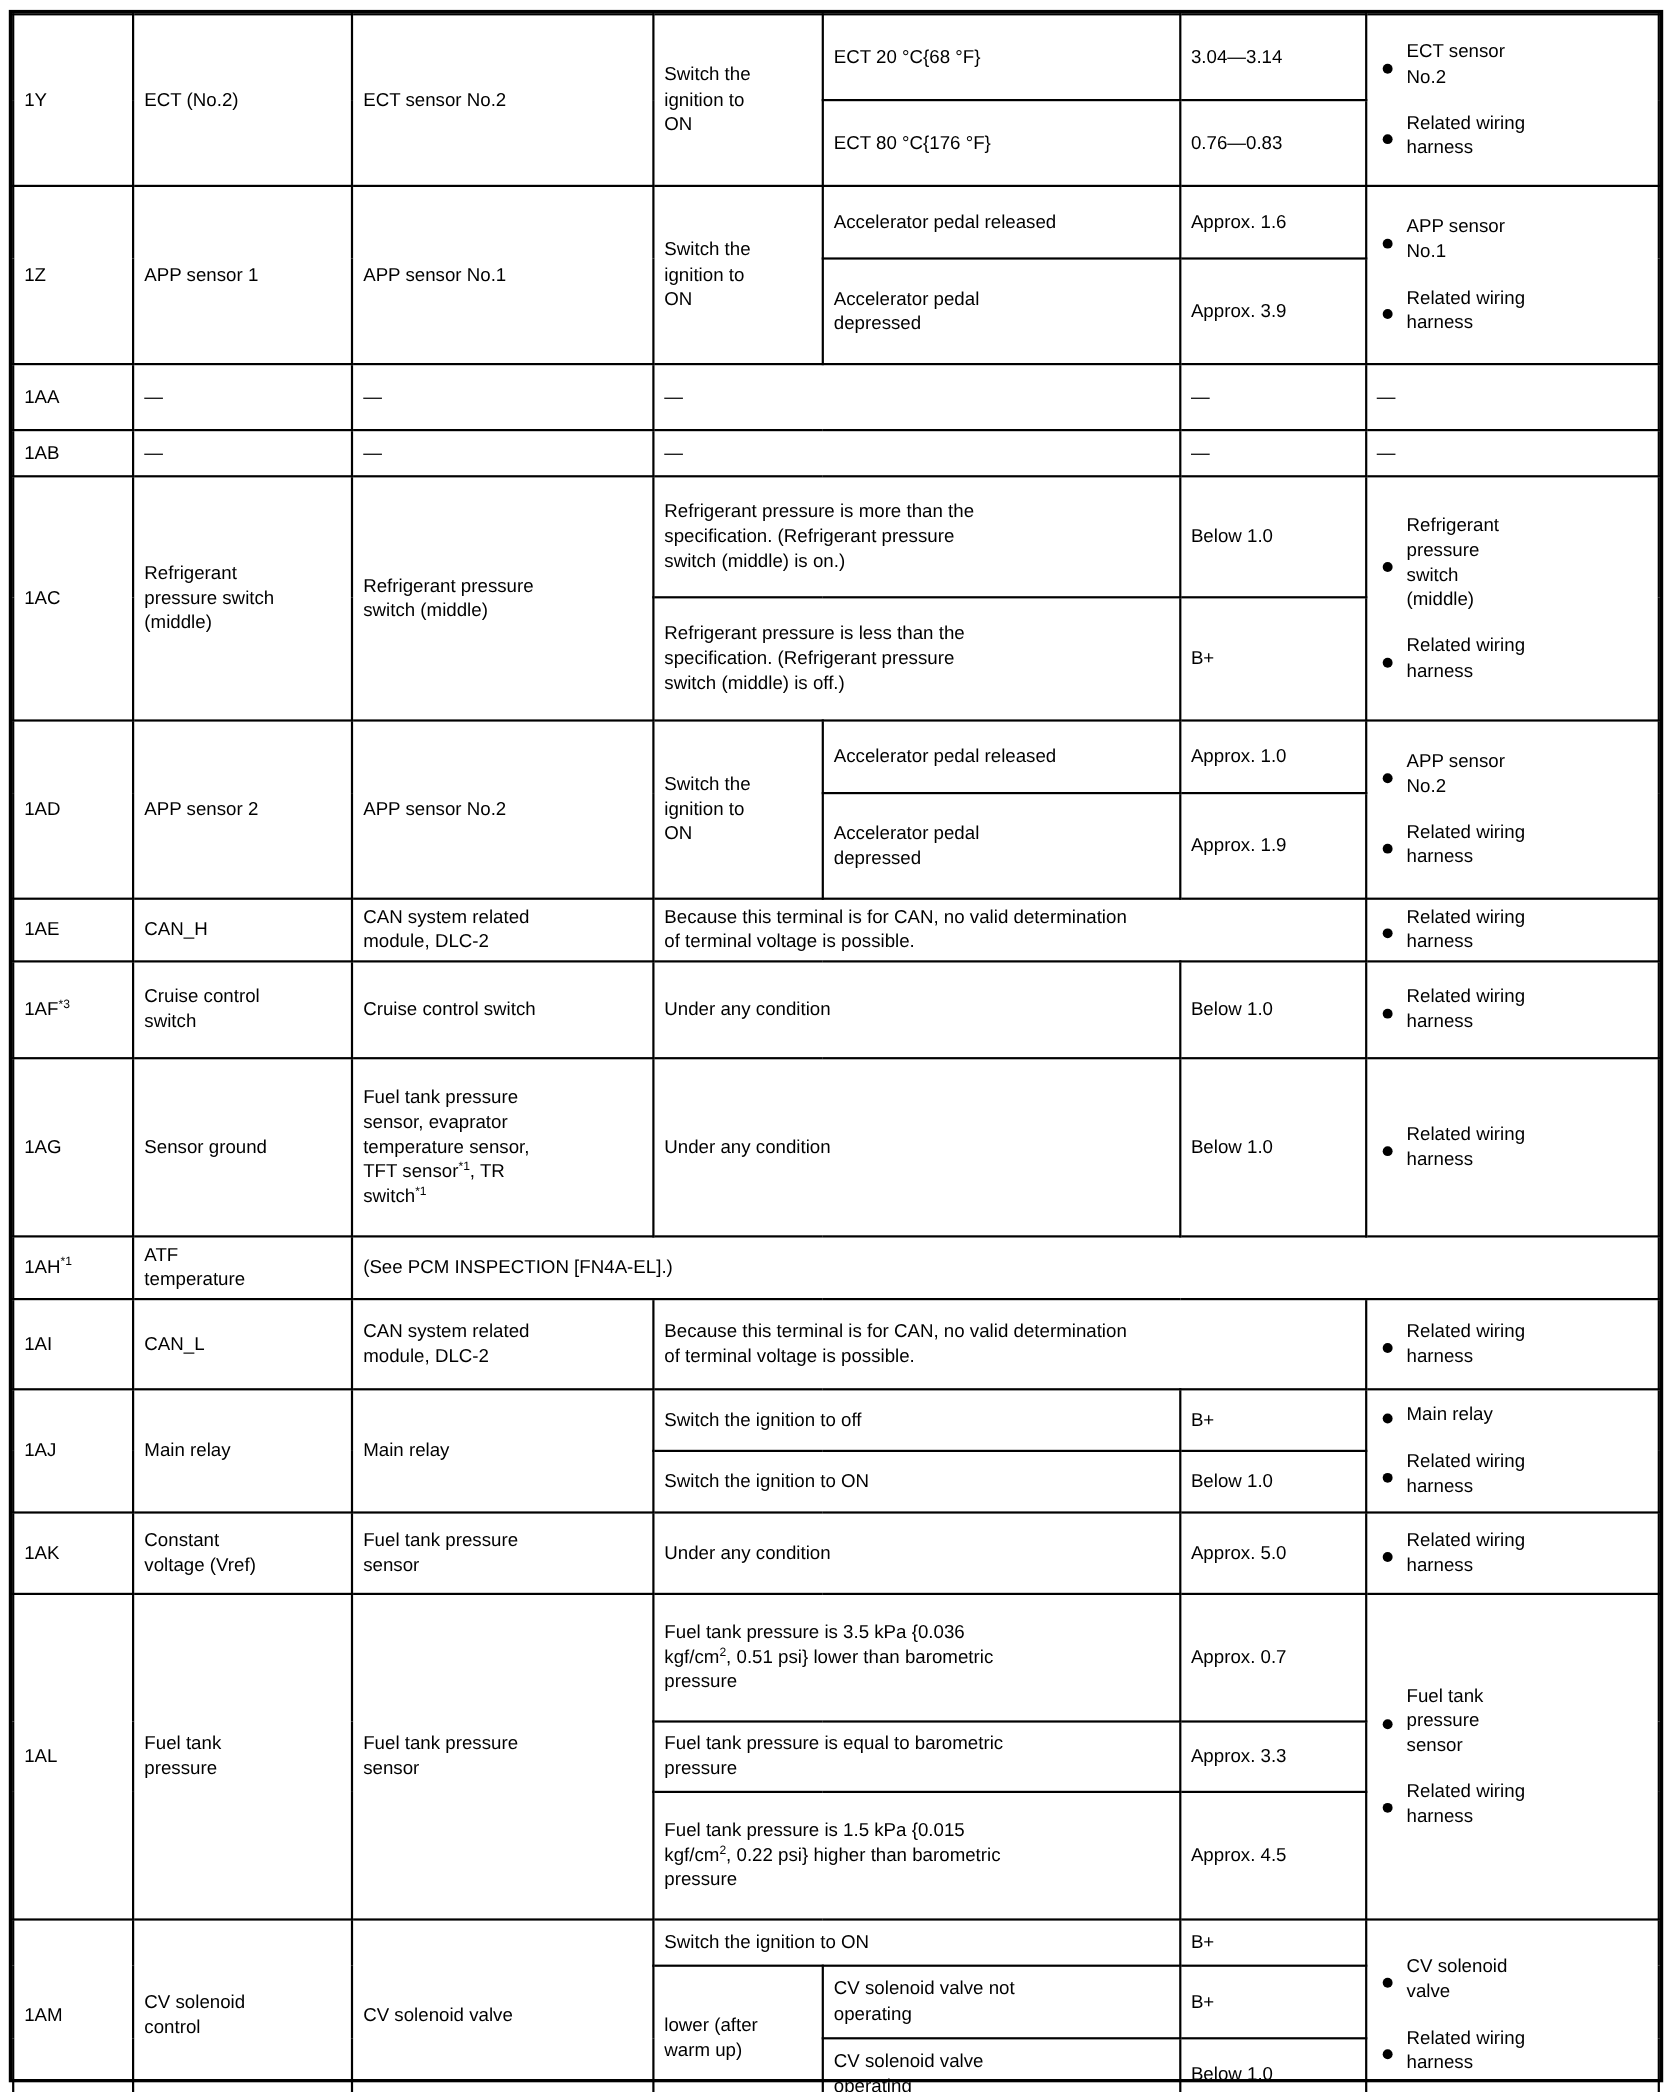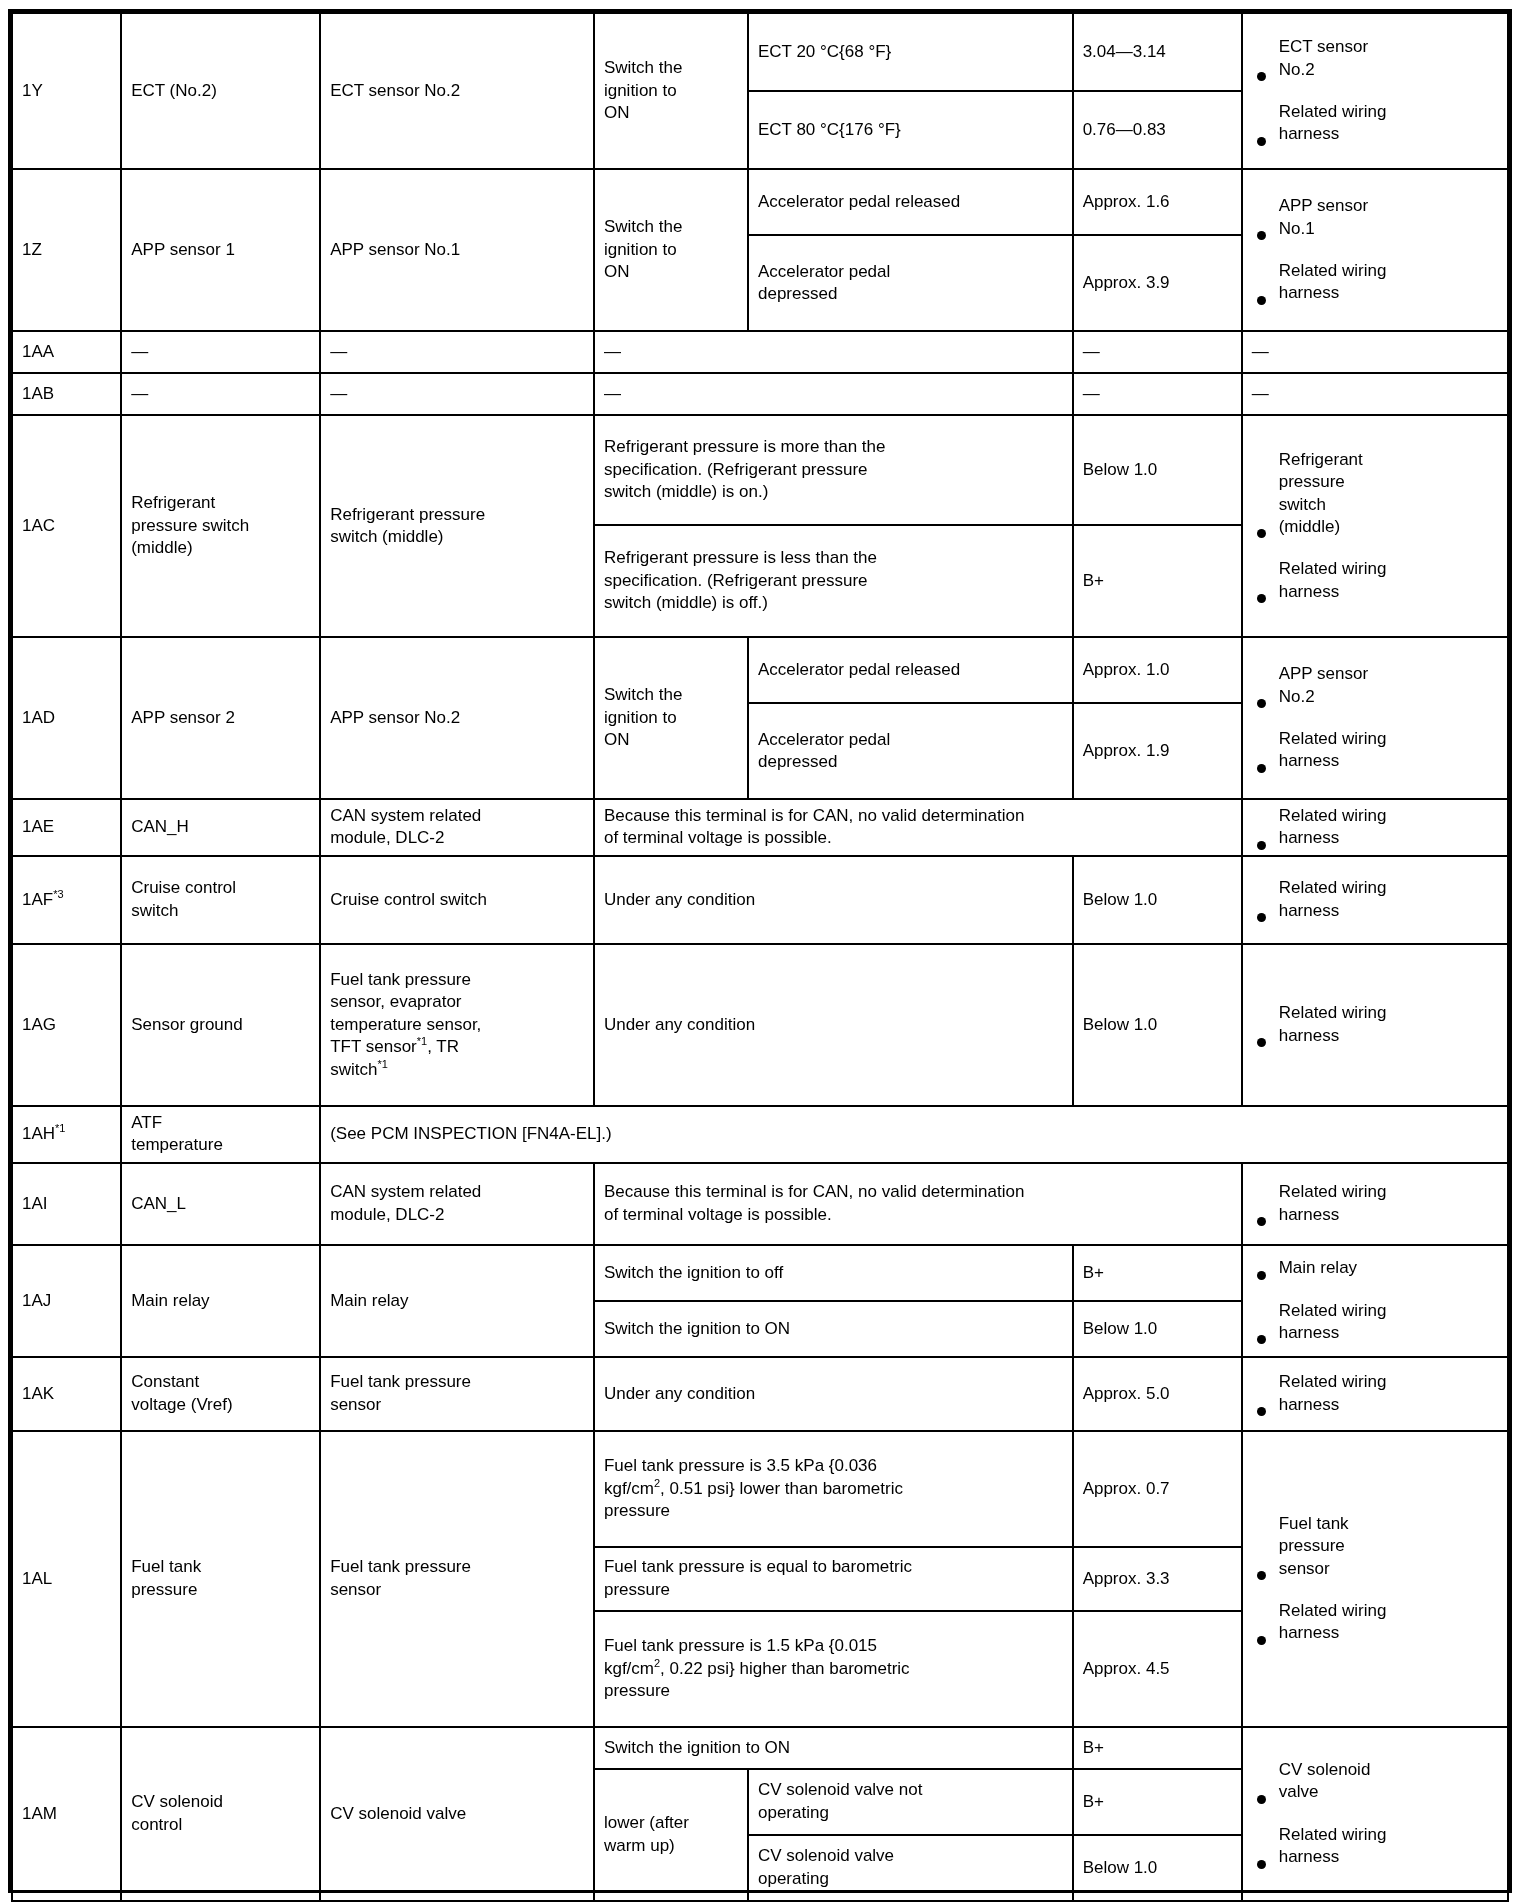--- a/index.html
+++ b/index.html
@@ -17,21 +17,21 @@
     border: 2px solid #000;
     padding: 5px 9px;
     font-size: 17px;
     line-height: 1.32;
     vertical-align: middle;
     overflow: hidden;
     text-align: left;
   }
   .t { white-space: pre-line; }
   sup { font-size: 11px; line-height: 0; }
-  .bi { display: flex; align-items: flex-end; }
+  .bi { display: flex; align-items: center; }
   .bi + .bi { margin-top: 20px; }
   .bullet {
     flex: none; width: 9px; height: 9px; border-radius: 50%;
     background: #000; margin: 7px 13px 0 5px;
   }
 </style>
 </head>
 <body>
 
 <div class="page">
@@ -96,21 +96,21 @@
 harness</span>
               </div>
   </td>
 </tr>
 <tr style="height:96px">
   <td><span class="t">Accelerator pedal
 depressed</span></td>
   <td><span class="t">Approx. 3.9</span></td>
 </tr>
 
-<tr style="height:42px">
+<tr style="height:60px">
   <td><span class="t">1AA</span></td>
   <td><span class="t">—</span></td>
   <td><span class="t">—</span></td>
   <td colspan="2"><span class="t">—</span></td>
   <td><span class="t">—</span></td>
   <td><span class="t">—</span></td>
 </tr>
 
 <tr style="height:42px">
   <td><span class="t">1AB</span></td>

